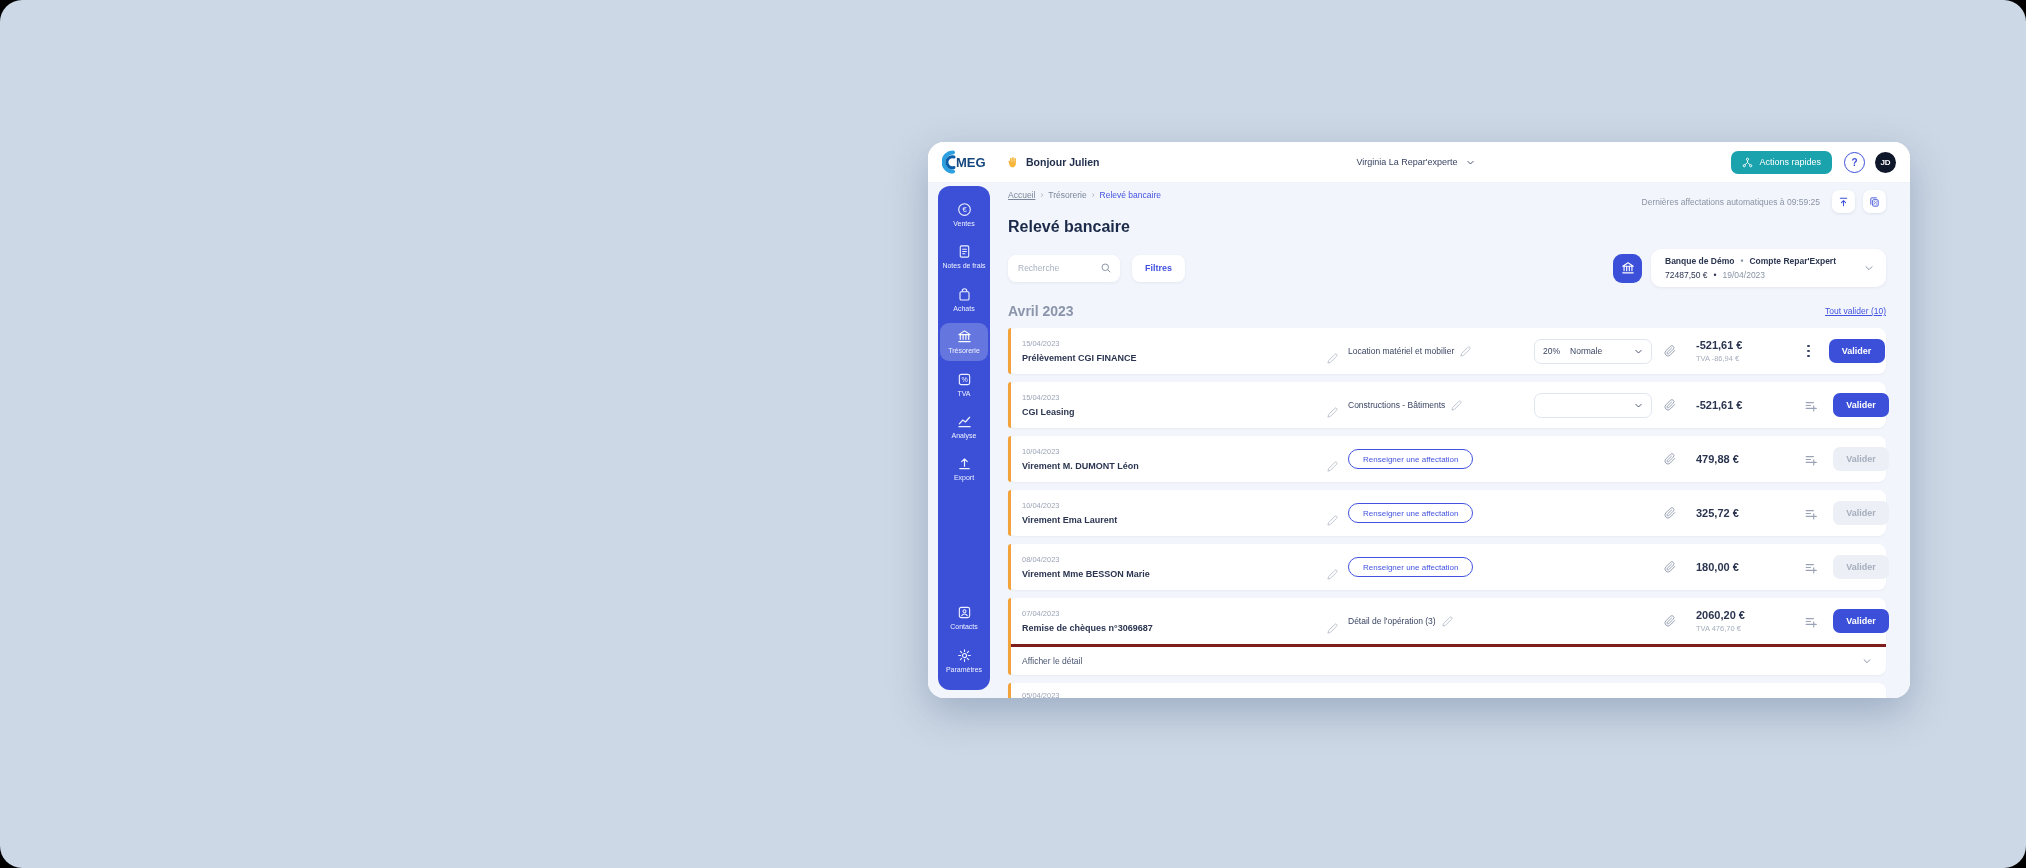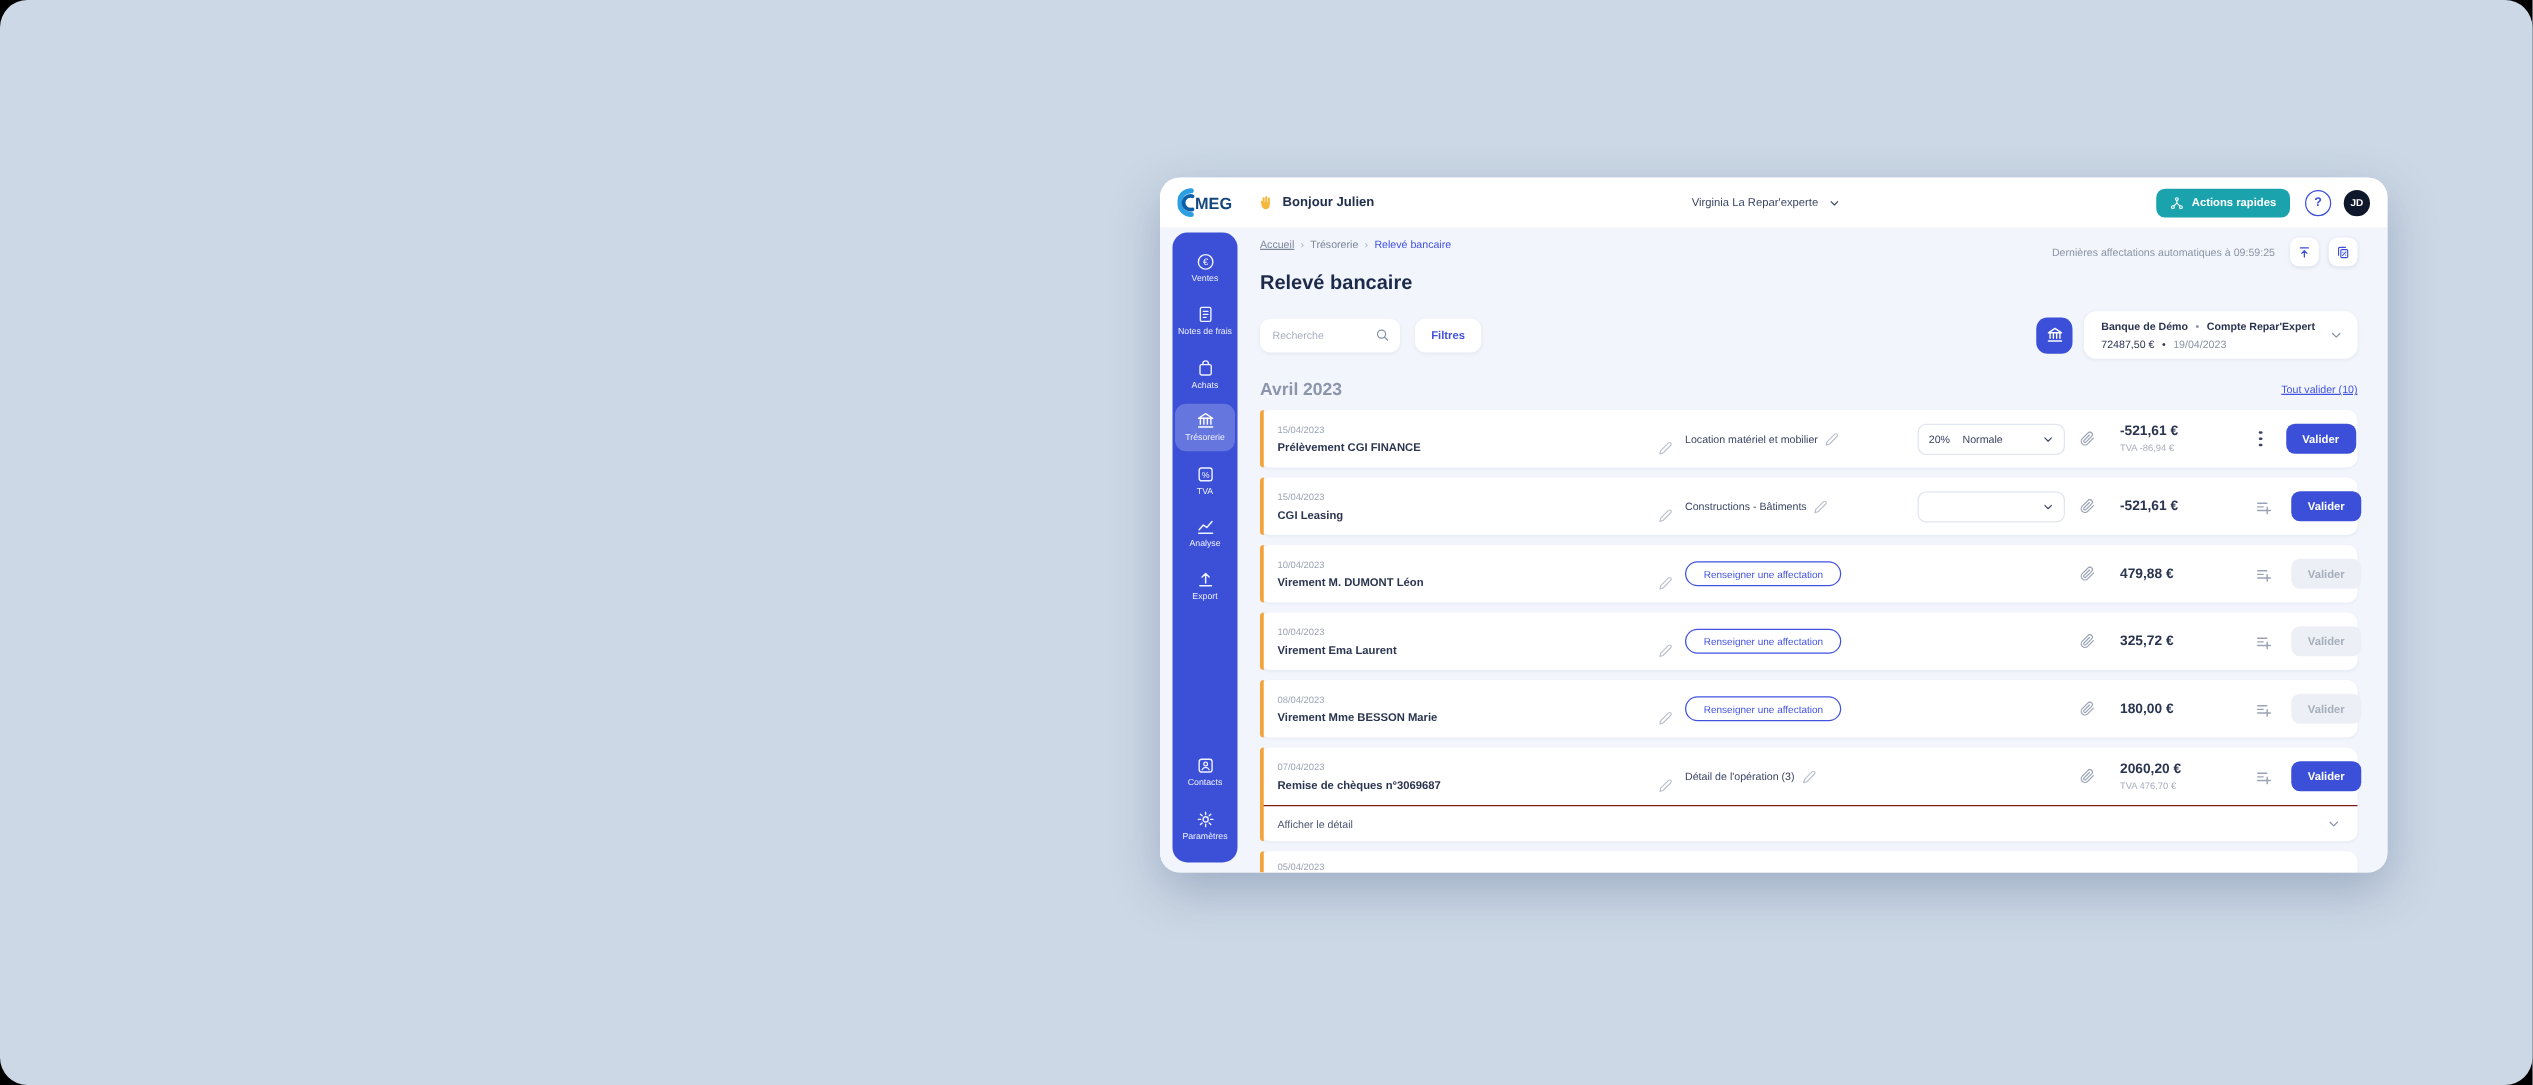--- a/index.html
+++ b/index.html
@@ -14,21 +14,21 @@
     background:#fff; border-radius:16px; overflow:hidden;
     box-shadow:0 14px 40px rgba(40,60,110,.28);
     display:flex; flex-direction:column;
   }
   
   .topbar{height:40px; flex:0 0 40px; display:flex; align-items:center; padding:0 14px; background:#fff; border-bottom:1px solid #f0f2f8;}
   .logo{display:flex; align-items:center; margin-right:20px;}
   .greet{display:flex; align-items:center; gap:7px; font-size:10.5px; font-weight:bold; color:#22304e;}
   .sp{flex:1;}
   .company{display:flex; align-items:center; gap:8px; font-size:9px; color:#3a4563; cursor:pointer;}
-  .btn-teal{display:flex; align-items:center; gap:6px; background:#1ba3ad; color:#fff; font-size:9px; font-weight:bold; border:none; border-radius:7px; padding:6px 11px; cursor:pointer;}
+  .btn-teal{display:flex; align-items:center; gap:6px; background:#1ba3ad; color:#fff; font-size:9px; font-weight:normal; border:none; border-radius:7px; padding:6px 11px; cursor:pointer;}
   .help{width:19px; height:19px; border-radius:50%; border:1.5px solid #3b4fd8; color:#3b4fd8; font-size:10px; font-weight:bold; display:flex; align-items:center; justify-content:center; margin-left:12px; cursor:pointer;}
   .avatar{width:21px; height:21px; border-radius:50%; background:#0f172a; color:#fff; font-size:8px; font-weight:bold; display:flex; align-items:center; justify-content:center; margin-left:10px; cursor:pointer;}
   
   .app-body{flex:1; display:flex; background:#f2f5fb; min-height:0;}
   .sidebar{
     flex:0 0 52px; width:52px; margin:3px 0 8px 10px; border-radius:12px;
     background:#3c50d7; display:flex; flex-direction:column; align-items:center; padding:10px 0 6px;
   }
   .side-item{width:46px; border-radius:9px; padding:6px 1px 5px; margin-bottom:5px; display:flex; flex-direction:column; align-items:center; gap:3px; cursor:pointer;}
   .side-item.active{background:rgba(255,255,255,.22);}
@@ -47,21 +47,21 @@
   .page-title{font-size:16px; font-weight:bold; color:#1c2a4a; margin-top:5px;}
   
   .toolbar{display:flex; align-items:center; margin-top:13px;}
   .search{position:relative; width:112px;}
   .search input{width:100%; box-sizing:border-box; height:27px; border:none; border-radius:8px; background:#fff; padding:0 26px 0 10px; font-size:8.5px; color:#3a4563; outline:none; box-shadow:0 1px 3px rgba(60,80,130,.08); font-family:"Liberation Sans",sans-serif;}
   .search input::placeholder{color:#a8b1c2;}
   .search .mag{position:absolute; right:8px; top:7px;}
   .btn-filters{margin-left:12px; height:27px; padding:0 13px; background:#fff; border:none; border-radius:8px; color:#4353e0; font-size:9px; font-weight:bold; cursor:pointer; box-shadow:0 1px 3px rgba(60,80,130,.08);}
   .tb-right{margin-left:auto; display:flex; align-items:center; gap:9px;}
   .bank-btn{width:29px; height:29px; border-radius:9px; background:#3b4fd8; border:none; display:flex; align-items:center; justify-content:center; cursor:pointer;}
-  .acct-card{background:#fff; border-radius:10px; padding:7px 12px 7px 14px; display:flex; align-items:center; gap:12px; box-shadow:0 1px 3px rgba(60,80,130,.08); cursor:pointer;}
+  .acct-card{background:#fff; border-radius:10px; padding:7px 12px 7px 14px; display:flex; align-items:center; gap:28px; box-shadow:0 1px 3px rgba(60,80,130,.08); cursor:pointer;}
   .acct-l1{font-size:8.5px; color:#2b3550; font-weight:bold; display:flex; gap:6px; align-items:center;}
   .acct-l1 .dot{color:#8a94a6;}
   .acct-l2{font-size:8.5px; color:#2b3550; margin-top:4px; display:flex; gap:6px; align-items:center;}
   .acct-l2 .date{color:#8a94a6;}
   
   .sec-row{display:flex; align-items:center; margin-top:16px;gap:44px;}
   .month{font-size:14px; font-weight:bold; color:#8b95ab;}
   .validate-all{margin-left:auto; font-size:8.5px; color:#4353e0; text-decoration:underline; cursor:pointer;}
   
   .list{margin-top:9px;}
@@ -83,21 +83,21 @@
   .c-amt{flex:0 0 108px; padding-left:12px; display:flex; flex-direction:column; gap:3px;}
   .amt{font-size:11px; font-weight:bold; color:#2b3550; white-space:nowrap;}
   .amt-sub{font-size:7.5px; color:#a6aebd; white-space:nowrap;}
   .c-actions{margin-left:auto; display:flex; align-items:center; gap:16px;}
   .kebab{display:flex; flex-direction:column; gap:2.5px; padding:3px; cursor:pointer;}
   .kebab i{width:2.5px; height:2.5px; border-radius:50%; background:#3a4563;}
   .rule-icn{cursor:pointer; display:flex;}
   .btn-valider{width:56px; height:24px; border:none; border-radius:7px; font-size:9px; font-weight:bold; cursor:pointer;}
   .btn-valider.primary{background:#3b4fd8; color:#fff;}
   .btn-valider.disabled{background:#eceff5; color:#a6aebd;}
-  .detail-row{border-top:1px solid #7f1d1d; height:28px; display:flex; align-items:center; padding:0 14px; cursor:pointer;}
+  .detail-row{border-top:3px solid #7f1d1d; height:28px; display:flex; align-items:center; padding:0 14px; cursor:pointer;}
   .detail-lbl{font-size:8.5px; color:#4a5570;}
   .detail-row .chev{margin-left:auto;}
   .trow.partial .trow-main{height:46px; align-items:flex-start; padding-top:8px;}
   svg{display:block;}
 </style>
 </head>
 <body>
 
 <div class="win">
 

